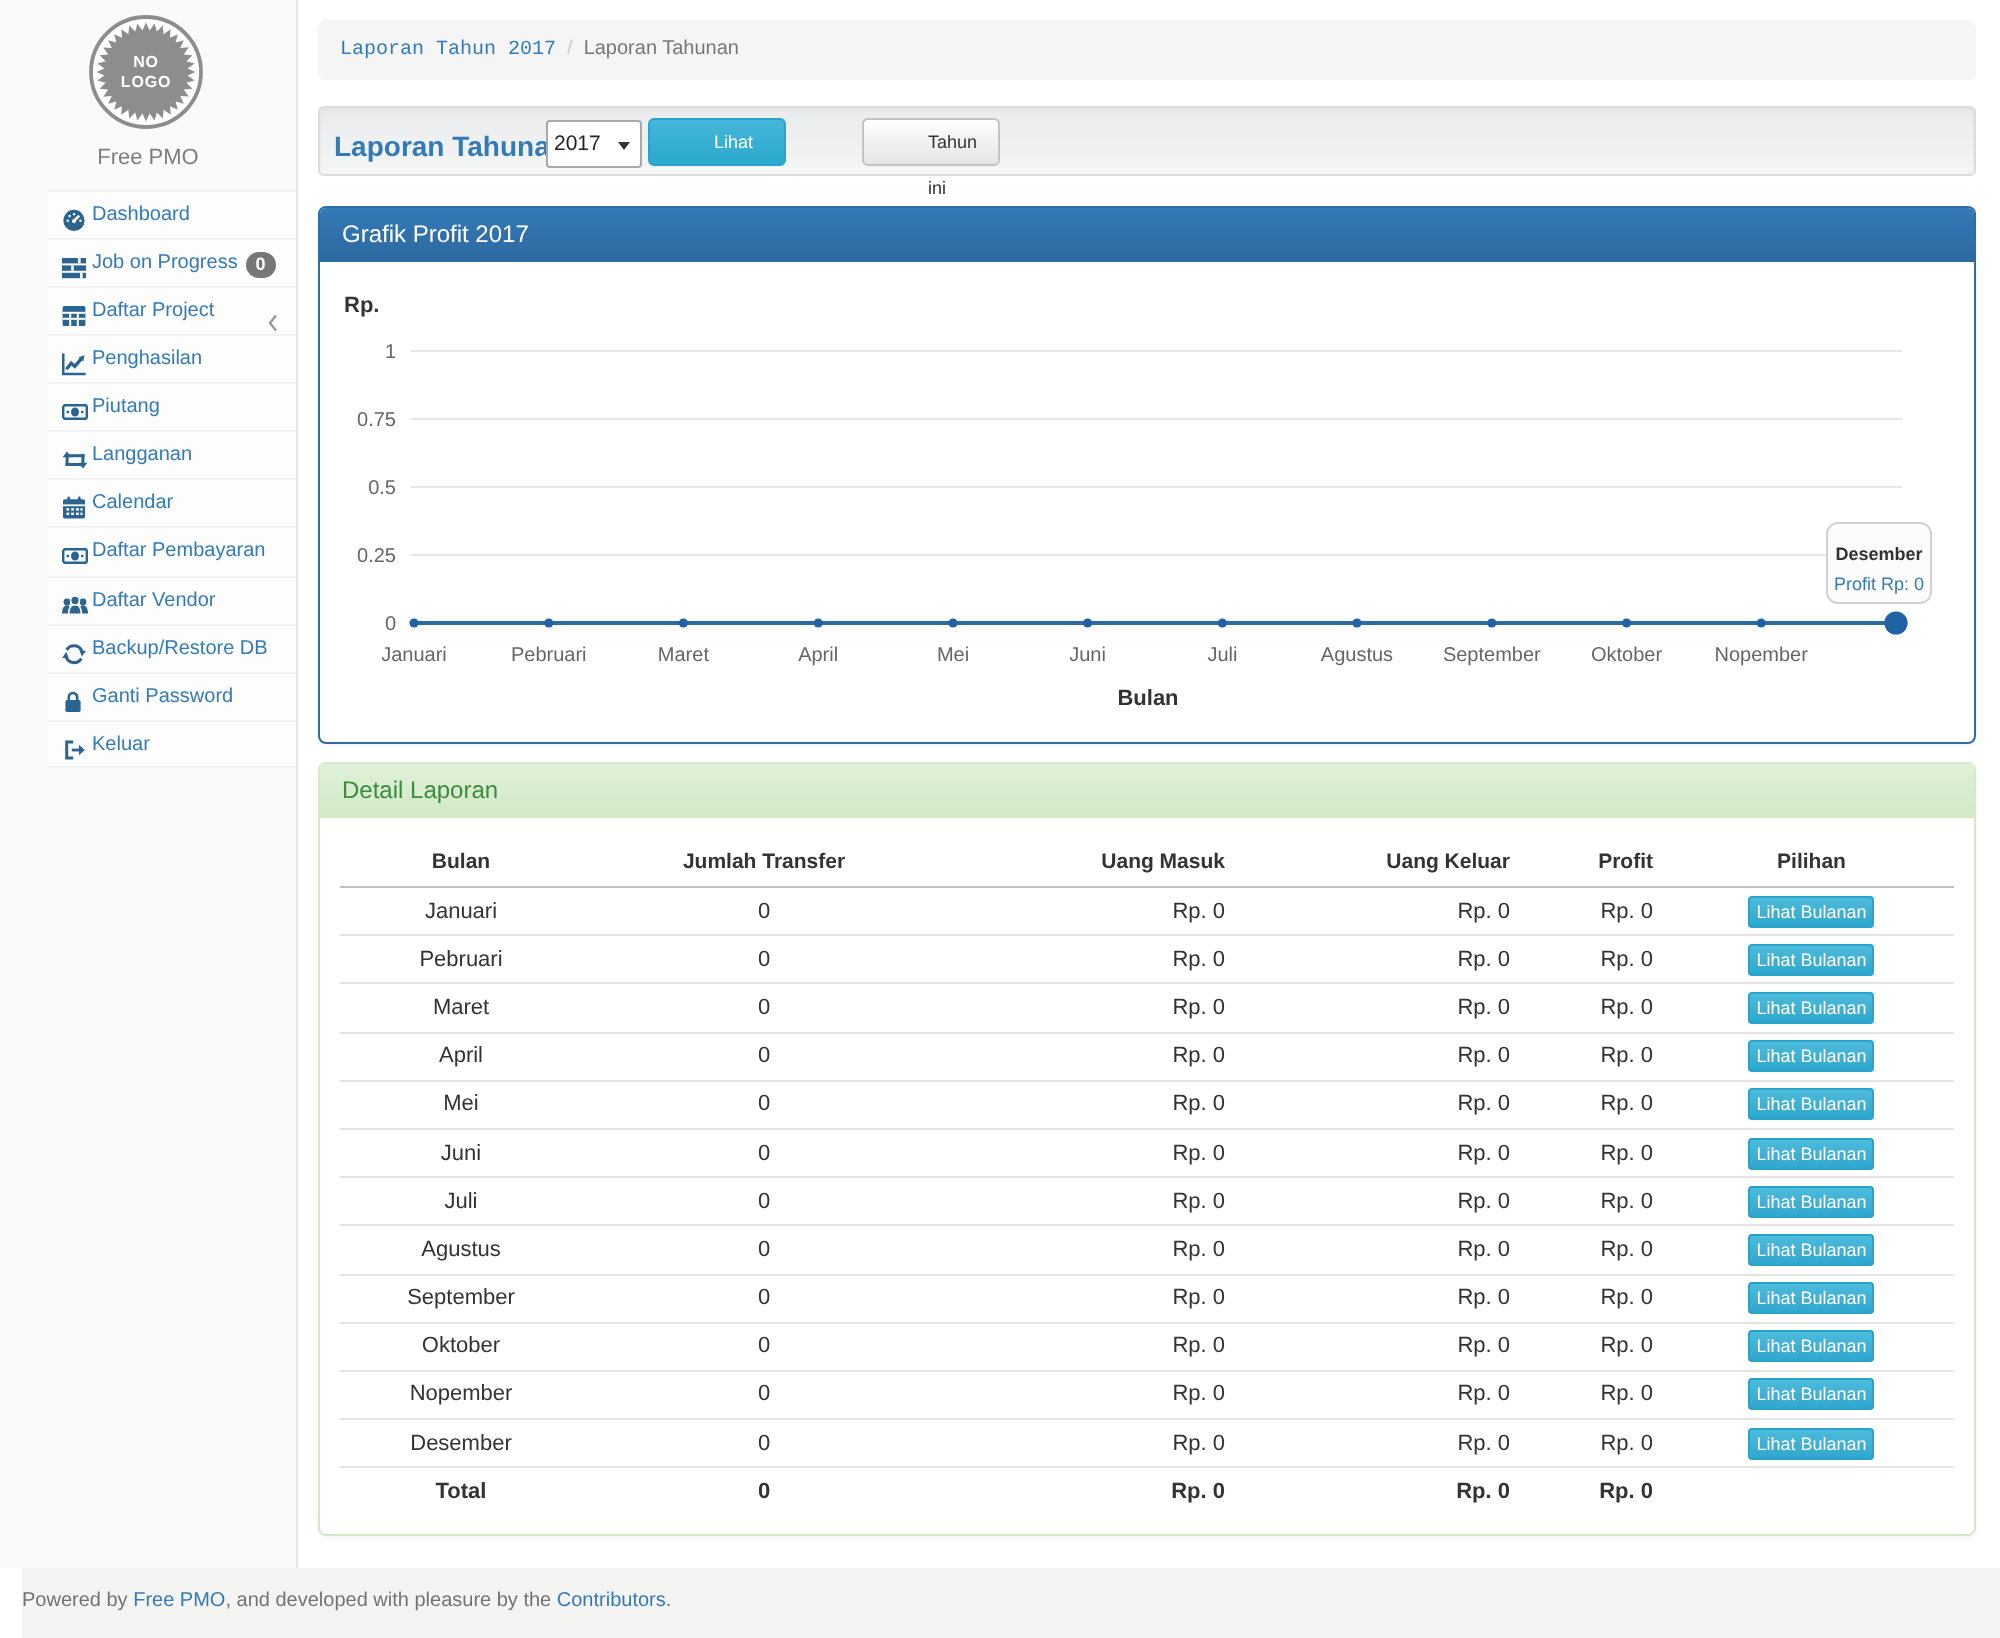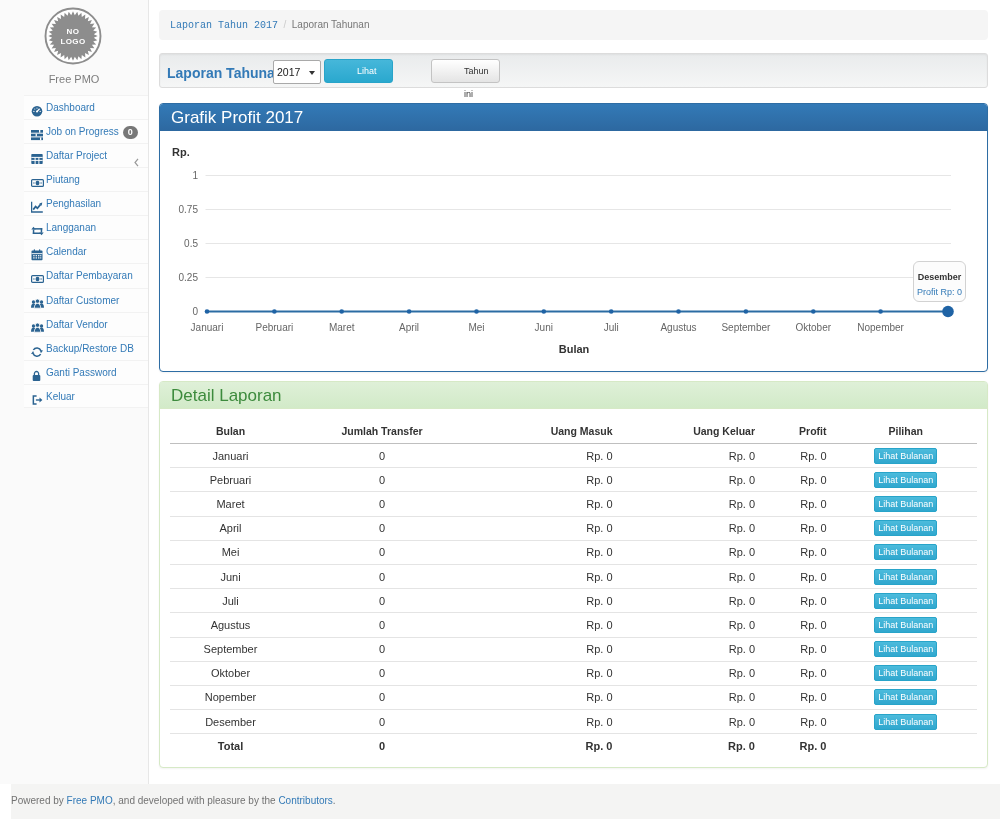--- a/index.html
+++ b/index.html
@@ -30,21 +30,21 @@
 #fselect { left:113px; top:6px; width:48px; height:24px; background:#fff; border:1px solid #a9a9a9; border-radius:2px; font-size:10.5px; color:#222; line-height:22px; padding-left:3px; }
 #fselect .car { position:absolute; right:5px; top:10px; width:0; height:0; border-left:3px solid transparent; border-right:3px solid transparent; border-top:4px solid #333; }
 .btn { position:absolute; top:5px; height:24px; border-radius:3px; font-size:9px; line-height:23px;padding-left:32px; }
 #btn-lihat { left:164px; width:69px; background:linear-gradient(to bottom,#46b7da,#2aa8ce); border:1px solid #28a4c9; color:#fff; }
 #btn-tahun { left:239px; width:69px; background:linear-gradient(to bottom,#ffffff,#e4e4e4); border:1px solid #c3c3c3; color:#333;margin-left:32px; }
 
 
 .panel { position:absolute; left:159px; width:829px; border-radius:4px; background:#fff; box-shadow:0 1px 2px rgba(0,0,0,.05); }
 #panel-chart { top:103px; height:269px; border:1px solid #2e6da4; }
 #panel-chart .phead { background:linear-gradient(to bottom,#337ab7,#2d68a0); color:#fff; border-radius:3px 3px 0 0; }
-.phead { height:27px; line-height:27px; padding-left:11px; font-size:17px; }
+.phead { height:27px; line-height:27px; padding-left:11px; font-size:12px; }
 #panel-detail { top:380.5px; height:387px; border:1px solid #d6e9c6; }
 #panel-detail .phead { background:linear-gradient(to bottom,#dff0d8,#d2eac8); color:#3d8b3d; border-bottom:1px solid #d6e9c6; }
 
 
 #chartbody { position:relative; width:827px; height:240px; }
 #tooltip { left:753px; top:130px; width:53px; height:41px; background:#fcfcfc; border:1px solid #d2d2d2; border-radius:6px; text-align:center; }
 #tooltip .t1 { font-size:9px; font-weight:bold; color:#333; margin-top:10px; }
 #tooltip .t2 { font-size:9px; color:#337ab7; margin-top:5px; }
 
 
@@ -106,35 +106,35 @@
             <line x1="4.1" y1="4.4" x2="4.1" y2="11"></line>
             <line x1="7.9" y1="4.4" x2="7.9" y2="11"></line>
           </g>
         </svg></span>
       <span class="mtxt">Daftar Project</span>
       <span class="chev"><svg width="5" height="9" viewBox="0 0 5 9">
           <polyline points="4,0.8 1,4.5 4,8.2" fill="none" stroke="#999" stroke-width="1.2"></polyline>
         </svg></span>
     </div>
 <div class="mitem">
+      <span class="mi"><svg width="12" height="12" viewBox="0 0 12 12">
+          <path d="M0.6,0.8 V11 H11.8" stroke="#2b6391" stroke-width="1.3" fill="none"></path>
+          <polyline points="2.2,8.6 4.6,5.6 6.4,7.2 9.6,3.4" stroke="#2b6391" stroke-width="1.7" fill="none"></polyline>
+          <polygon points="8.3,2.6 11.3,1.6 10.6,4.8" fill="#2b6391"></polygon>
+        </svg></span>
+      <span class="mtxt">Penghasilan</span>
+    </div>
+<div class="mitem">
       <span class="mi"><svg width="13" height="12" viewBox="0 0 13 12">
           <rect x="0.6" y="2.6" width="11.8" height="6.8" rx="1" fill="none" stroke="#2b6391" stroke-width="1.2"></rect>
           <ellipse cx="6.5" cy="6" rx="2" ry="2.3" fill="#2b6391"></ellipse>
           <rect x="2.3" y="5.4" width="1.2" height="1.2" fill="#2b6391"></rect>
           <rect x="9.5" y="5.4" width="1.2" height="1.2" fill="#2b6391"></rect>
         </svg></span>
       <span class="mtxt">Piutang</span>
-    </div>
-<div class="mitem">
-      <span class="mi"><svg width="12" height="12" viewBox="0 0 12 12">
-          <path d="M0.6,0.8 V11 H11.8" stroke="#2b6391" stroke-width="1.3" fill="none"></path>
-          <polyline points="2.2,8.6 4.6,5.6 6.4,7.2 9.6,3.4" stroke="#2b6391" stroke-width="1.7" fill="none"></polyline>
-          <polygon points="8.3,2.6 11.3,1.6 10.6,4.8" fill="#2b6391"></polygon>
-        </svg></span>
-      <span class="mtxt">Penghasilan</span>
     </div>
 <div class="mitem">
       <span class="mi"><svg width="13" height="12" viewBox="0 0 13 12">
           <g fill="#2b6391">
             <polygon points="0.3,4.6 2.5,1.7 4.7,4.6"></polygon>
             <rect x="1.8" y="4.4" width="1.5" height="4.6"></rect>
             <rect x="1.8" y="7.5" width="8" height="1.5"></rect>
             <polygon points="12.7,7.4 10.5,10.3 8.3,7.4"></polygon>
             <rect x="9.7" y="3.1" width="1.5" height="4.6"></rect>
             <rect x="3.3" y="3.1" width="8" height="1.5"></rect>
@@ -162,33 +162,20 @@
       <span class="mtxt">Calendar</span>
     </div>
 <div class="mitem">
       <span class="mi"><svg width="13" height="12" viewBox="0 0 13 12">
           <rect x="0.6" y="2.6" width="11.8" height="6.8" rx="1" fill="none" stroke="#2b6391" stroke-width="1.2"></rect>
           <ellipse cx="6.5" cy="6" rx="2" ry="2.3" fill="#2b6391"></ellipse>
           <rect x="2.3" y="5.4" width="1.2" height="1.2" fill="#2b6391"></rect>
           <rect x="9.5" y="5.4" width="1.2" height="1.2" fill="#2b6391"></rect>
         </svg></span>
       <span class="mtxt">Daftar Pembayaran</span>
-    </div>
-<div class="mitem">
-      <span class="mi"><svg width="13" height="12" viewBox="0 0 13 12">
-          <g fill="#2b6391">
-            <circle cx="2.5" cy="4" r="1.7"></circle>
-            <path d="M0,9.8 c0,-2.8 1.15,-4.2 2.5,-4.2 s2.5,1.4 2.5,4.2 z"></path>
-            <circle cx="10.5" cy="4" r="1.7"></circle>
-            <path d="M8,9.8 c0,-2.8 1.15,-4.2 2.5,-4.2 s2.5,1.4 2.5,4.2 z"></path>
-            <circle cx="6.5" cy="3.2" r="2.2" stroke="#fdfdfd" stroke-width="0.8"></circle>
-            <path d="M3.3,10.2 c0,-3.2 1.4,-4.8 3.2,-4.8 s3.2,1.6 3.2,4.8 z" stroke="#fdfdfd" stroke-width="0.8"></path>
-          </g>
-        </svg></span>
-      <span class="mtxt">Daftar Customer</span>
     </div>
 <div class="mitem">
       <span class="mi"><svg width="13" height="12" viewBox="0 0 13 12">
           <g fill="#2b6391">
             <circle cx="2.5" cy="4" r="1.7"></circle>
             <path d="M0,9.8 c0,-2.8 1.15,-4.2 2.5,-4.2 s2.5,1.4 2.5,4.2 z"></path>
             <circle cx="10.5" cy="4" r="1.7"></circle>
             <path d="M8,9.8 c0,-2.8 1.15,-4.2 2.5,-4.2 s2.5,1.4 2.5,4.2 z"></path>
             <circle cx="6.5" cy="3.2" r="2.2" stroke="#fdfdfd" stroke-width="0.8"></circle>
             <path d="M3.3,10.2 c0,-3.2 1.4,-4.8 3.2,-4.8 s3.2,1.6 3.2,4.8 z" stroke="#fdfdfd" stroke-width="0.8"></path>

